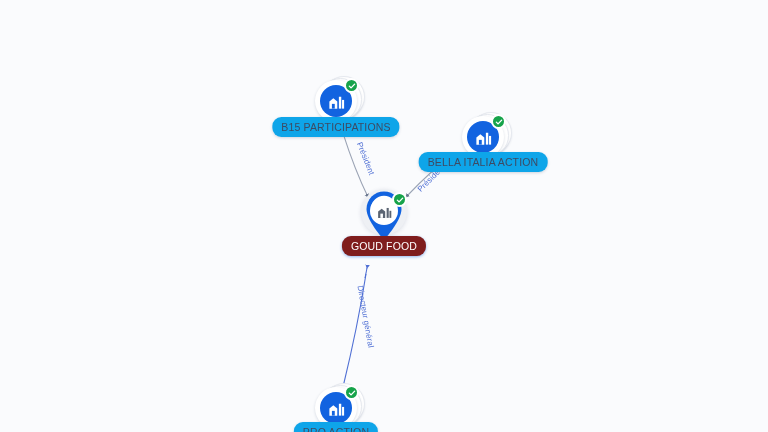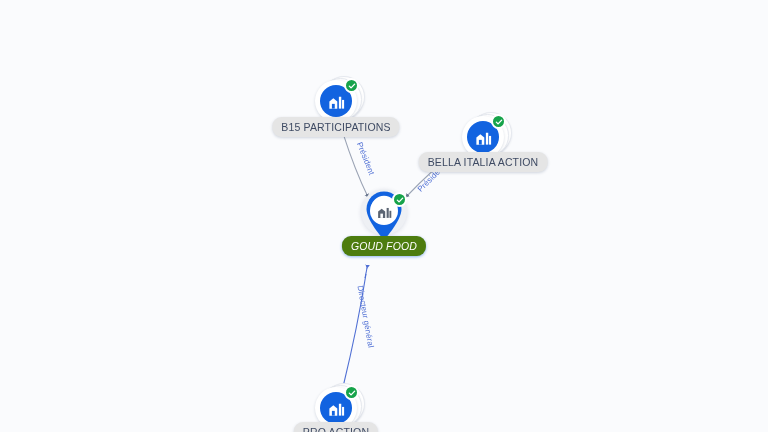--- a/index.html
+++ b/index.html
@@ -155,31 +155,30 @@
 
   
   .node-label {
     position: absolute;
     transform: translateX(-50%);
     white-space: nowrap;
     font-size: 10.5px;
     letter-spacing: 0.15px;
     padding: 4px 9px;
     border-radius: 9px;
-    background: #e5e5e5;
+    background: #0ea5e9;
     color: #3e4a63;
     box-shadow: 0 1px 3px rgba(40,60,100,0.20);
     font-family: "Liberation Sans", sans-serif;
   }
 
   .node-label.primary {
-    background: #4d7c0f;
+    background: #7f1d1d;
     color: #ffffff;
     box-shadow: 0 1px 3px rgba(18,99,224,0.45);
-    font-style: italic;
   }
 
   
   .edge-label {
     position: absolute;
     font-size: 8px;
     color: #4f6fd4;
     white-space: nowrap;
     font-family: "Liberation Sans", sans-serif;
     transform-origin: left center;

